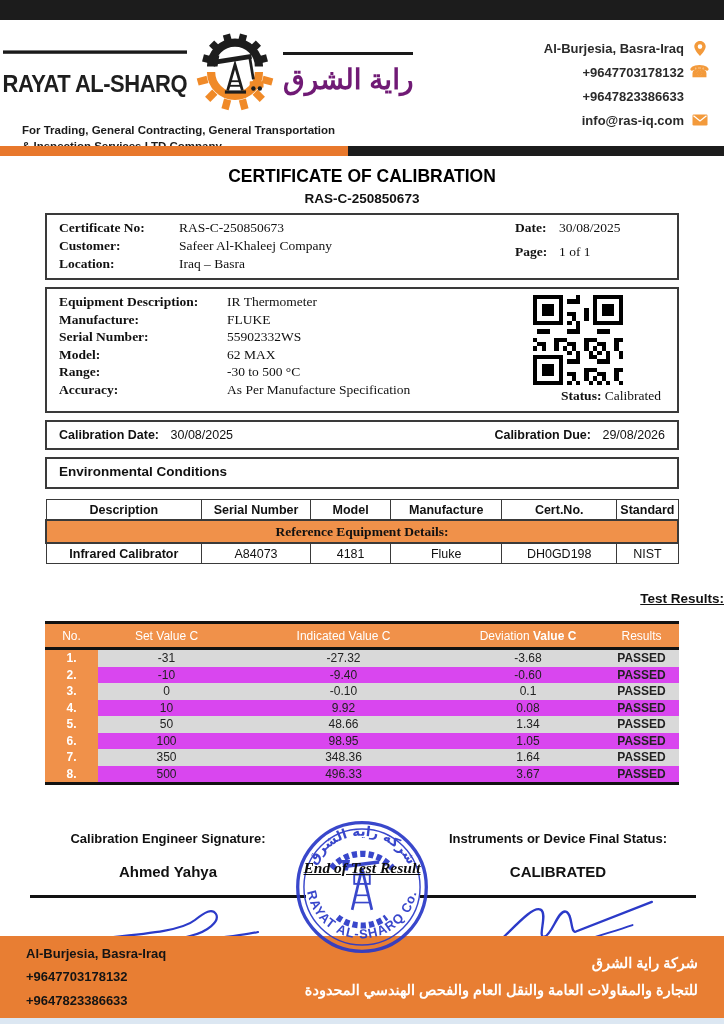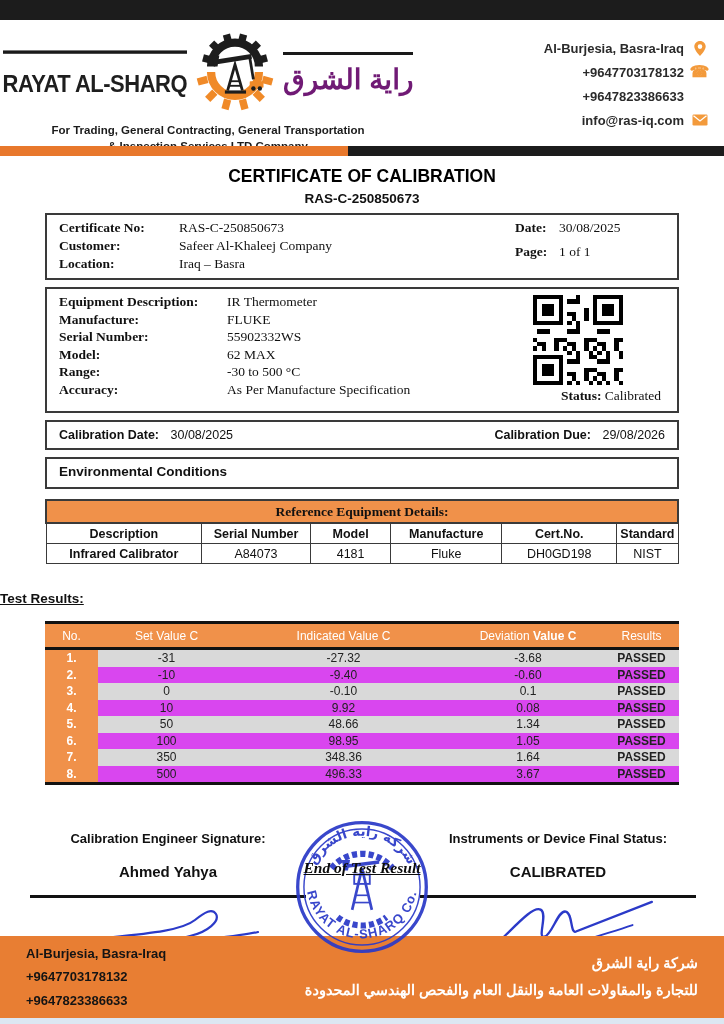--- a/index.html
+++ b/index.html
@@ -4,21 +4,21 @@
 <style>
   html,body{margin:0;padding:0;background:#fff;}
   .page{width:724px;height:1024px;position:relative;overflow:hidden;background:#fff;
         font-family:"Liberation Sans",sans-serif;color:#111;}
 
   
   .top-bar{height:20px;background:#1c1c1c;}
 
   
   .header{display:flex;justify-content:space-between;padding:8px 16px 0 22px;height:126px;box-sizing:border-box;}
-  .logo-block{width:372px;text-align:center;padding-top:0;}
+  .logo-block{width:372px;padding-top:0;}
   .logo-row{display:flex;align-items:center;justify-content:center;height:92px;}
   .brand-en{font-size:22px;font-weight:bold;color:#1e1e1e;border-top:3px solid #1a1a1a;
             padding-top:14px;white-space:nowrap;letter-spacing:-0.5px;transform:scaleY(1.12);}
   .brand-ar{font-size:28px;font-weight:bold;color:#701a75;border-top:3px solid #1a1a1a;
             padding-top:8px;white-space:nowrap;}
   .logo-icon-wrap{margin:0 2px;}
   .tagline{font-size:11.5px;font-weight:bold;color:#1b1b1b;line-height:1.4;margin-top:2px;}
 
   .contact-block{padding-top:8px;font-size:13px;font-weight:bold;color:#2a2a2a;}
   .contact-line{display:flex;align-items:center;justify-content:flex-end;gap:7px;height:24px;}
@@ -66,21 +66,21 @@
   
   table{border-collapse:collapse;}
   .ref-table{margin:10px 45px 0;width:634px;font-size:12.5px;}
   .ref-table td,.ref-table th{border:1.5px solid #3a3a3a;text-align:center;padding:2.5px 3px;}
   .ref-title-cell{background:#F0914A;font-family:"Liberation Serif",serif;font-weight:bold;font-size:13.5px;
                   border:2px solid #3a3a3a !important;}
   .ref-table th{font-weight:bold;}
   .ref-desc{font-weight:bold;}
 
   
-  .test-title{text-align:left;font-weight:bold;font-size:13.5px;text-decoration:underline;margin-top:27px;}
+  .test-title{text-align:right;font-weight:bold;font-size:13.5px;text-decoration:underline;margin-top:27px;}
   .test-table{margin:15px 45px 0;width:634px;font-size:12px;}
   .test-table th{background:#F0914A;color:#fff;font-weight:normal;height:21px;text-align:center;
                  border-top:3px solid #121212;border-bottom:3px solid #121212;}
   .test-table th .bold{font-weight:bold;}
   .test-table td{text-align:center;height:16.5px;padding:0 4px;color:#222;}
   .test-table .no-cell{background:#F0914A;color:#fff;font-weight:bold;width:45px;}
   .test-table tr.odd td.data{background:#D9D9D9;}
   .test-table tr.even td.data{background:#d946ef;}
   .test-table tr:last-child td{border-bottom:3.5px solid #121212;}
   .res-cell{font-weight:600;}
@@ -349,30 +349,30 @@
     </div>
   </div>
 
   <div class="box env-box">
     <div class="env-title">Environmental Conditions</div>
   </div>
 
   <table class="ref-table">
     <tbody>
         <tr>
-          <td class="ref-title-cell" colspan="6">Reference Equipment Details:</td>
-        </tr>
-    <tr>
       <th style="width:152px">Description</th>
       <th style="width:104px">Serial Number</th>
       <th style="width:75px">Model</th>
       <th style="width:105px">Manufacture</th>
       <th style="width:110px">Cert.No.</th>
       <th>Standard</th>
     </tr>
+    <tr>
+          <td class="ref-title-cell" colspan="6">Reference Equipment Details:</td>
+        </tr>
     <tr>
       <td class="ref-desc">Infrared Calibrator</td>
       <td>A84073</td>
       <td>4181</td>
       <td>Fluke</td>
       <td>DH0GD198</td>
       <td>NIST</td>
     </tr>
   </tbody>
     </table>

